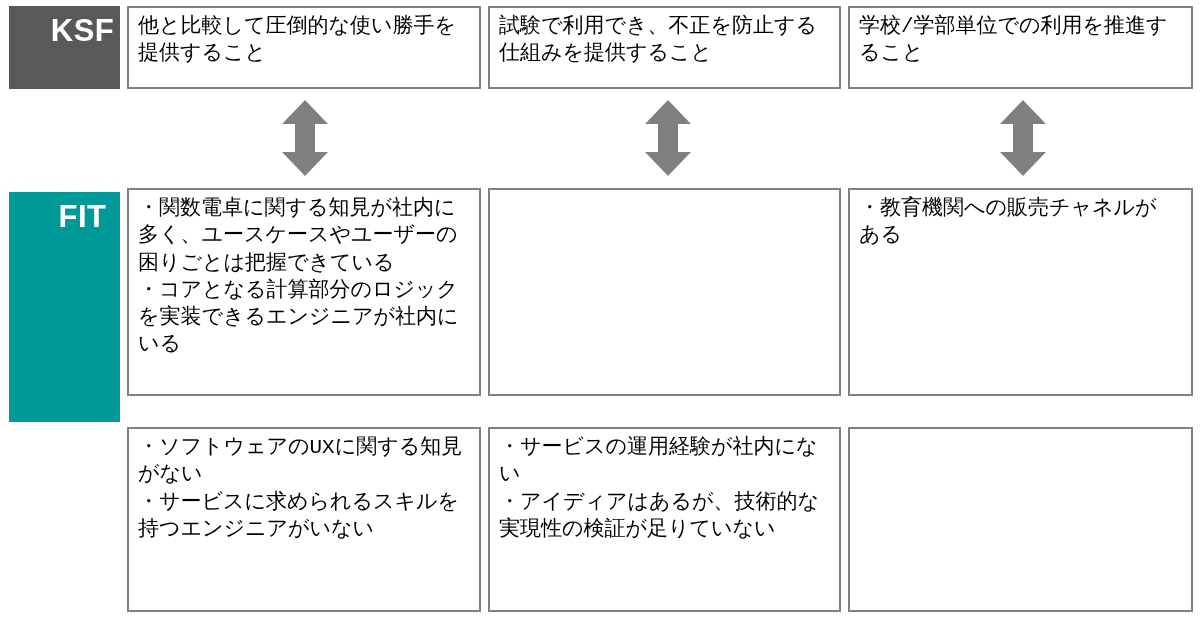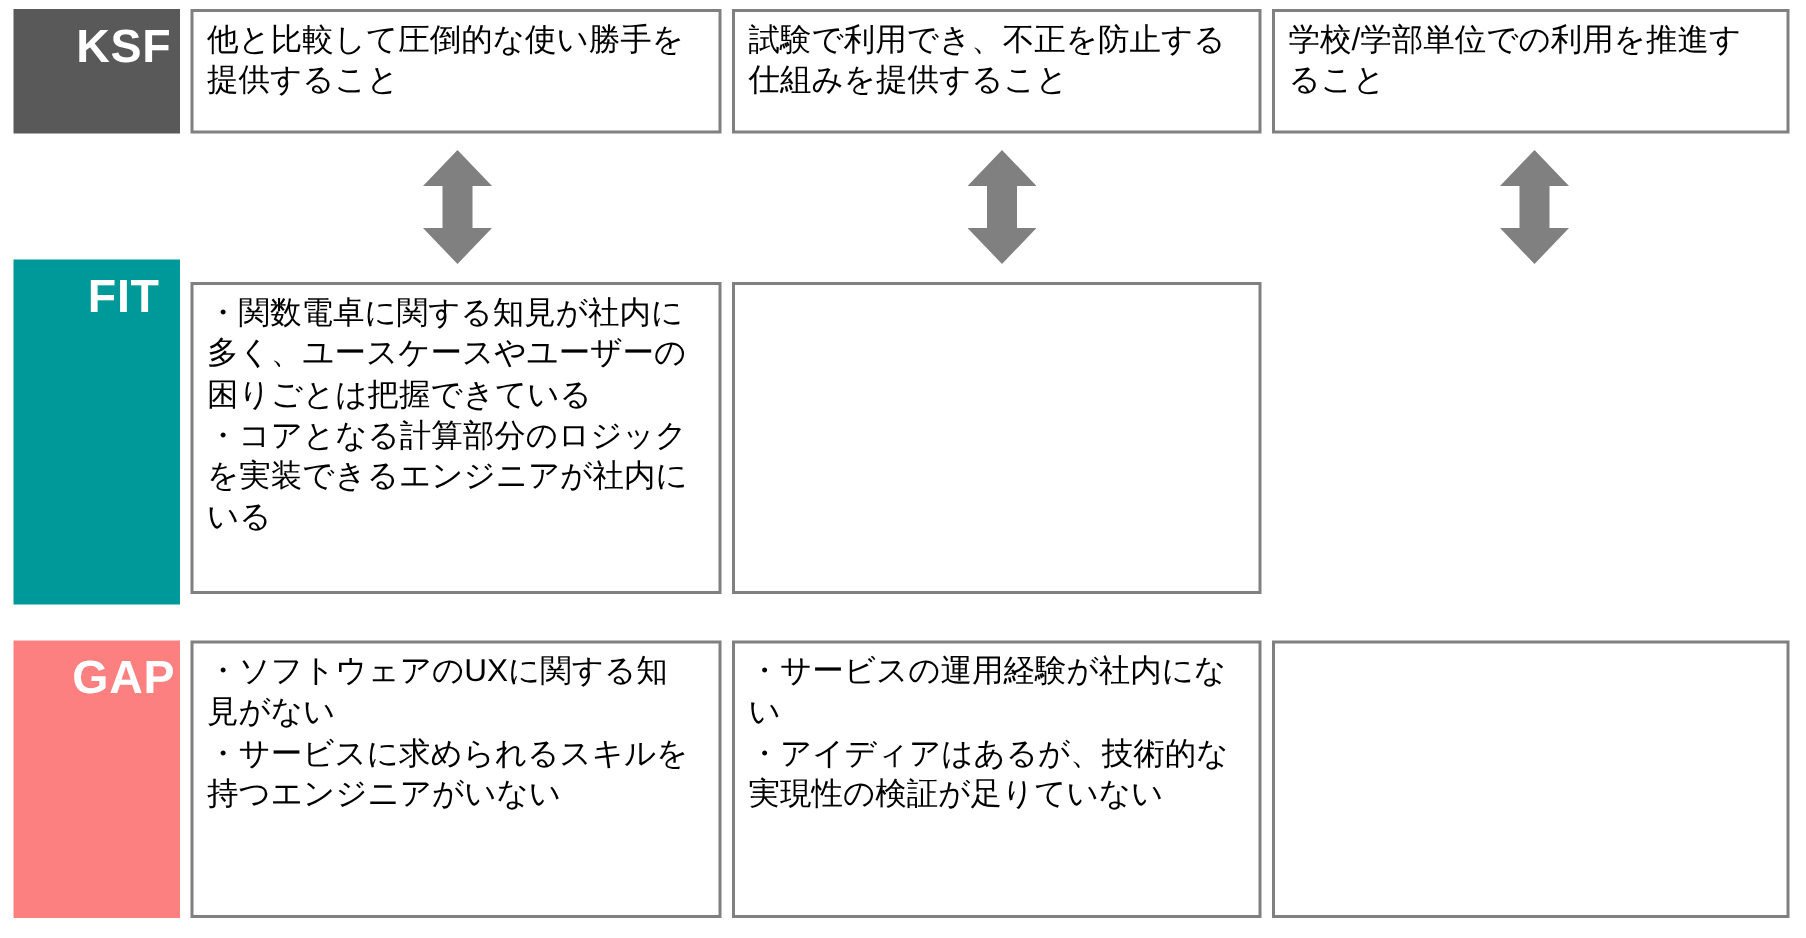--- a/index.html
+++ b/index.html
@@ -32,35 +32,36 @@
     box-sizing: border-box;
     padding-top: 6px;
     color: #ffffff;
     font-size: 31px;
     font-weight: bold;
     letter-spacing: 0.5px;
     line-height: 1.2;
     padding-left: 36px;
   }
   .row-label.ksf { top: 6px;   height: 83px;  background: #595959; }
-  .row-label.fit { top: 173px; height: 230px; background: #009999; }
+  .row-label.fit { top: 192px; height: 230px; background: #009999; }
   .row-label.gap { top: 427px; height: 185px; background: #fc8080; }
 
   
   .cell {
     position: absolute;
     box-sizing: border-box;
     border: 2px solid #808080;
     background: #ffffff;
     padding: 5px 16px 5px 9px;
     color: #000000;
     font-size: 21px;
     line-height: 1.30;
     white-space: pre-wrap;
     overflow: hidden;
+    font-family: Liberation Mono, monospace;
   }
 
   
   .col1 { left: 127px; width: 354px; }
   .col2 { left: 488px; width: 353px; }
   .col3 { left: 848px; width: 345px; }
 
   
   .r-ksf { top: 6px;   height: 83px;  }
   .r-fit { top: 188px; height: 208px; }
@@ -105,23 +106,21 @@
       <polygon points="23,0 46,24 33,24 33,52 46,52 23,76 0,52 13,52 13,24 0,24" fill="#808080"></polygon>
     </svg>
   </div>
 
   <div class="row-label fit">
     <span>FIT</span>
   </div>
   <div class="cell col1 r-fit">・関数電卓に関する知見が社内に多く、ユースケースやユーザーの困りごとは把握できている
 ・コアとなる計算部分のロジックを実装できるエンジニアが社内にいる</div>
   <div class="cell col2 r-fit"></div>
+  <div class="cell col3 r-fit">・教育機関への販売チャネルがある</div>
 
-  <div class="row-label gap">
-    <span>GAP</span>
-  </div>
   <div class="cell col1 r-gap">・ソフトウェアのUXに関する知見がない
 ・サービスに求められるスキルを持つエンジニアがいない</div>
   <div class="cell col2 r-gap">・サービスの運用経験が社内にない
 ・アイディアはあるが、技術的な実現性の検証が足りていない</div>
   <div class="cell col3 r-gap"></div>
 
 </div>
 
 </body></html>

